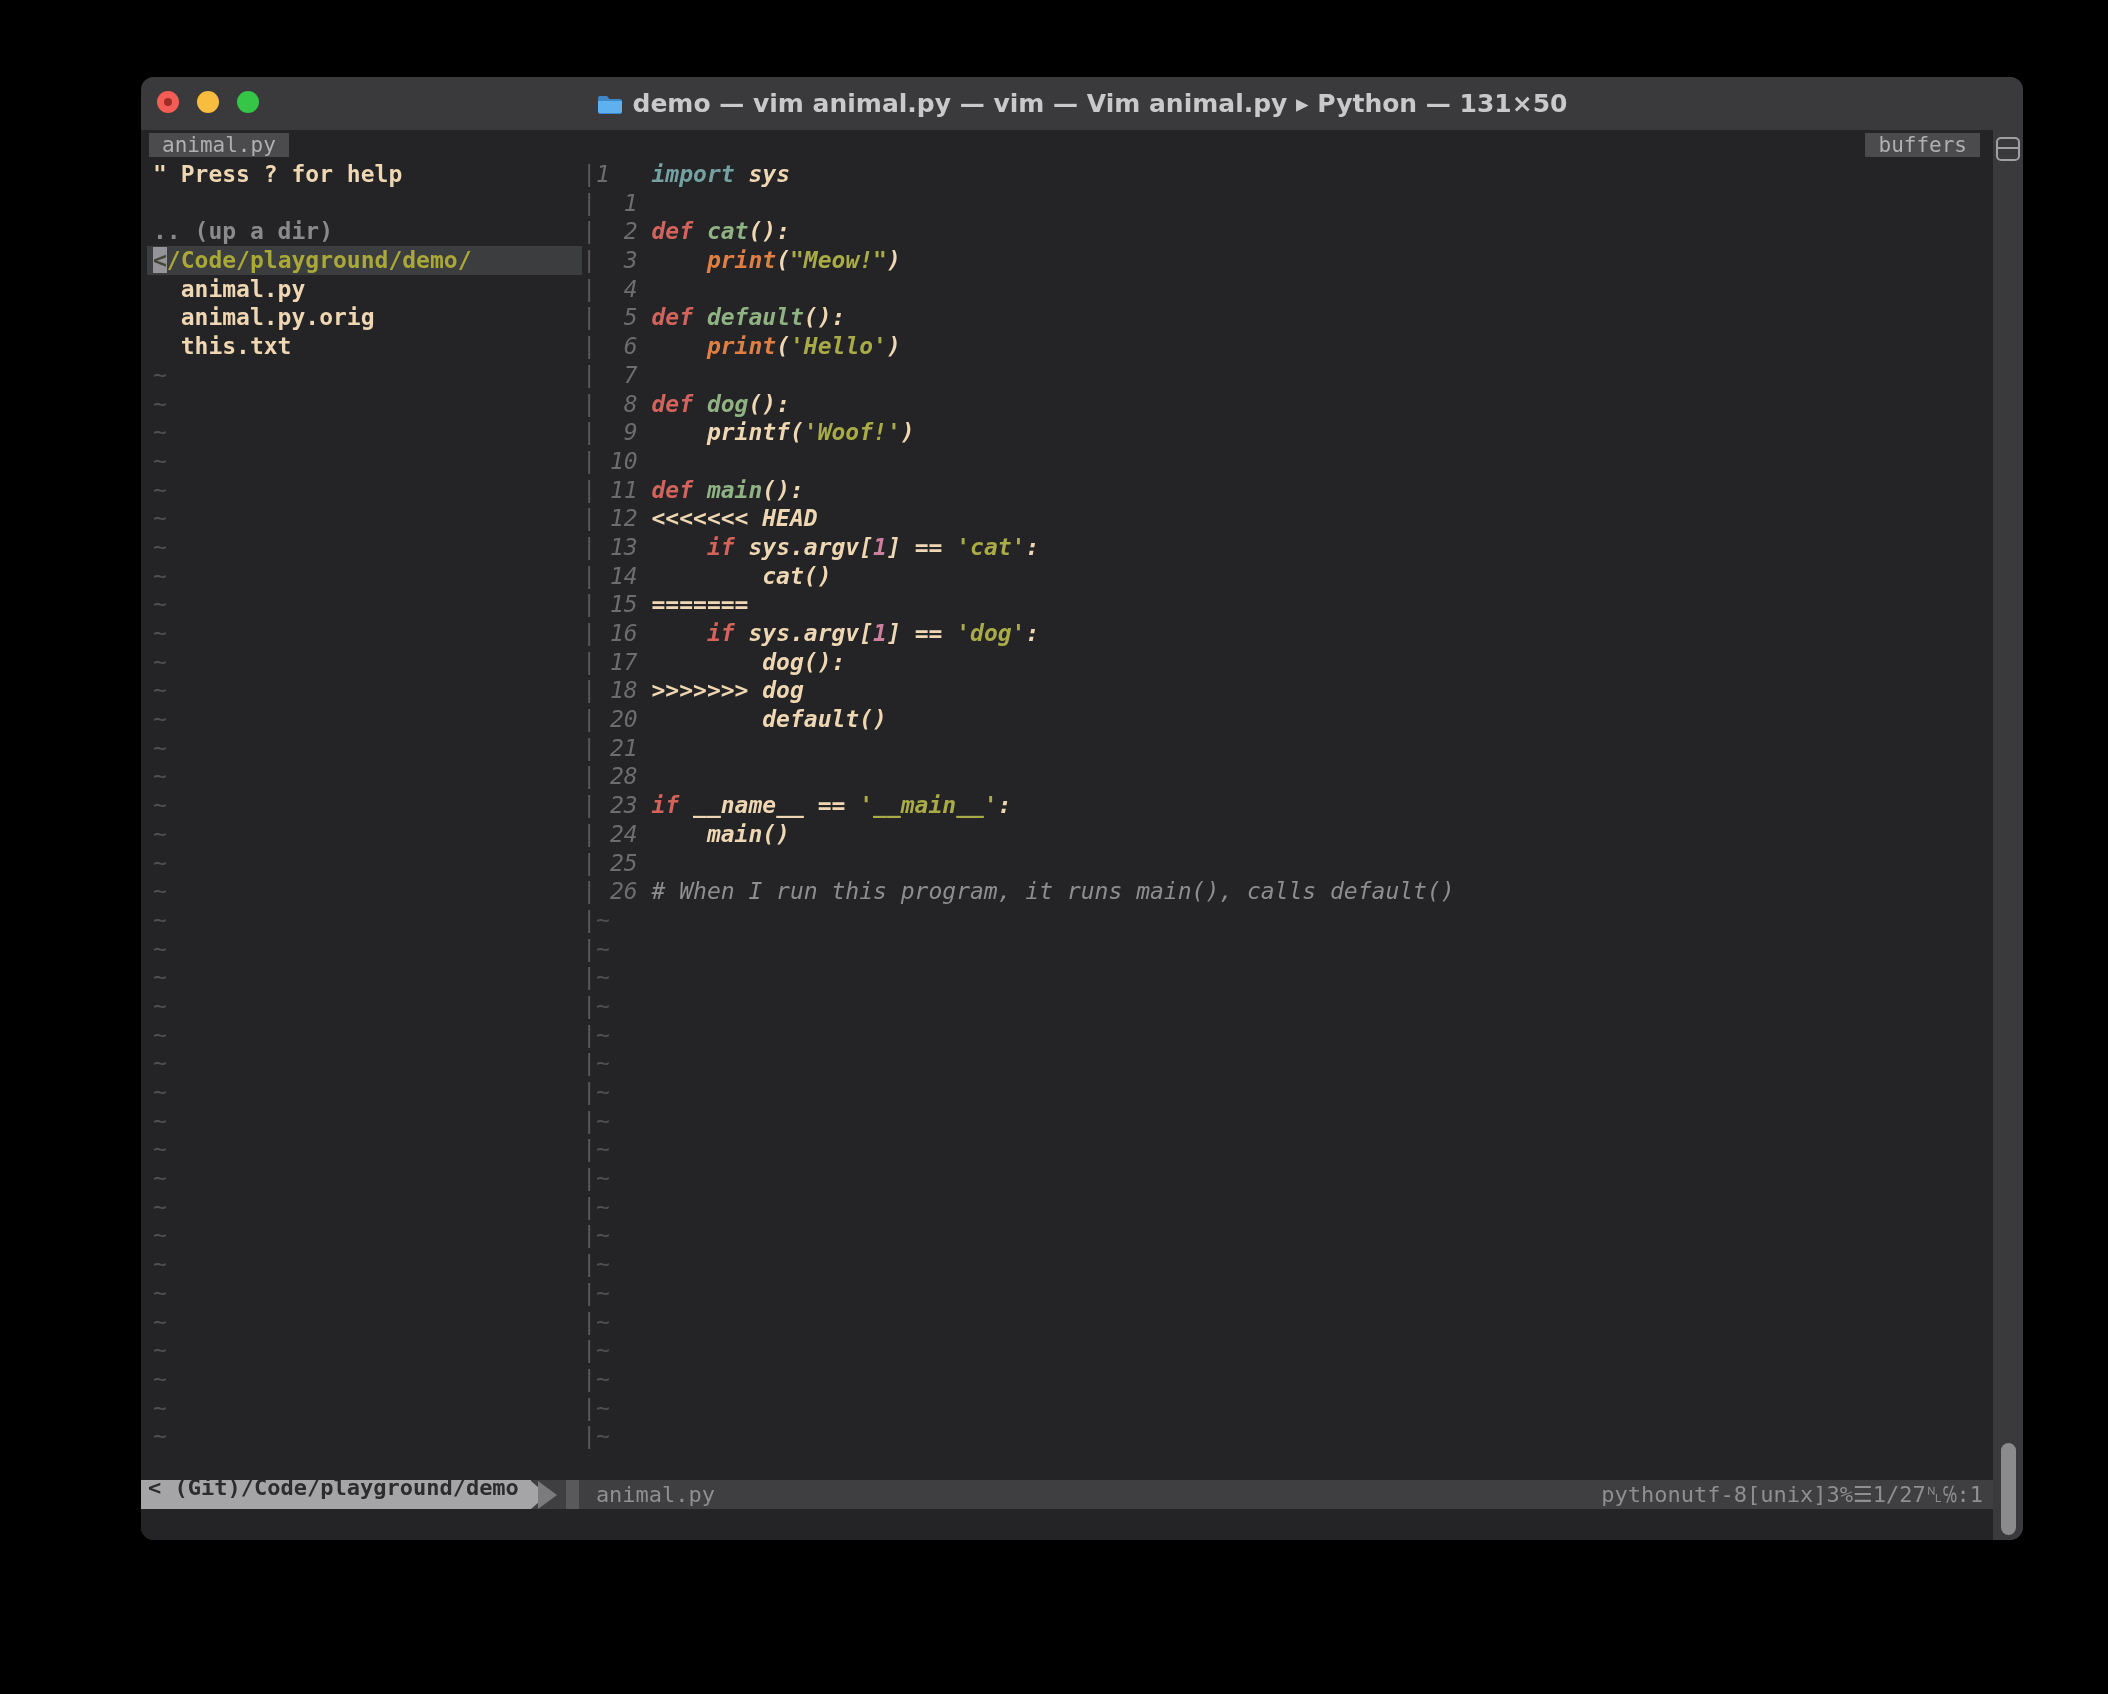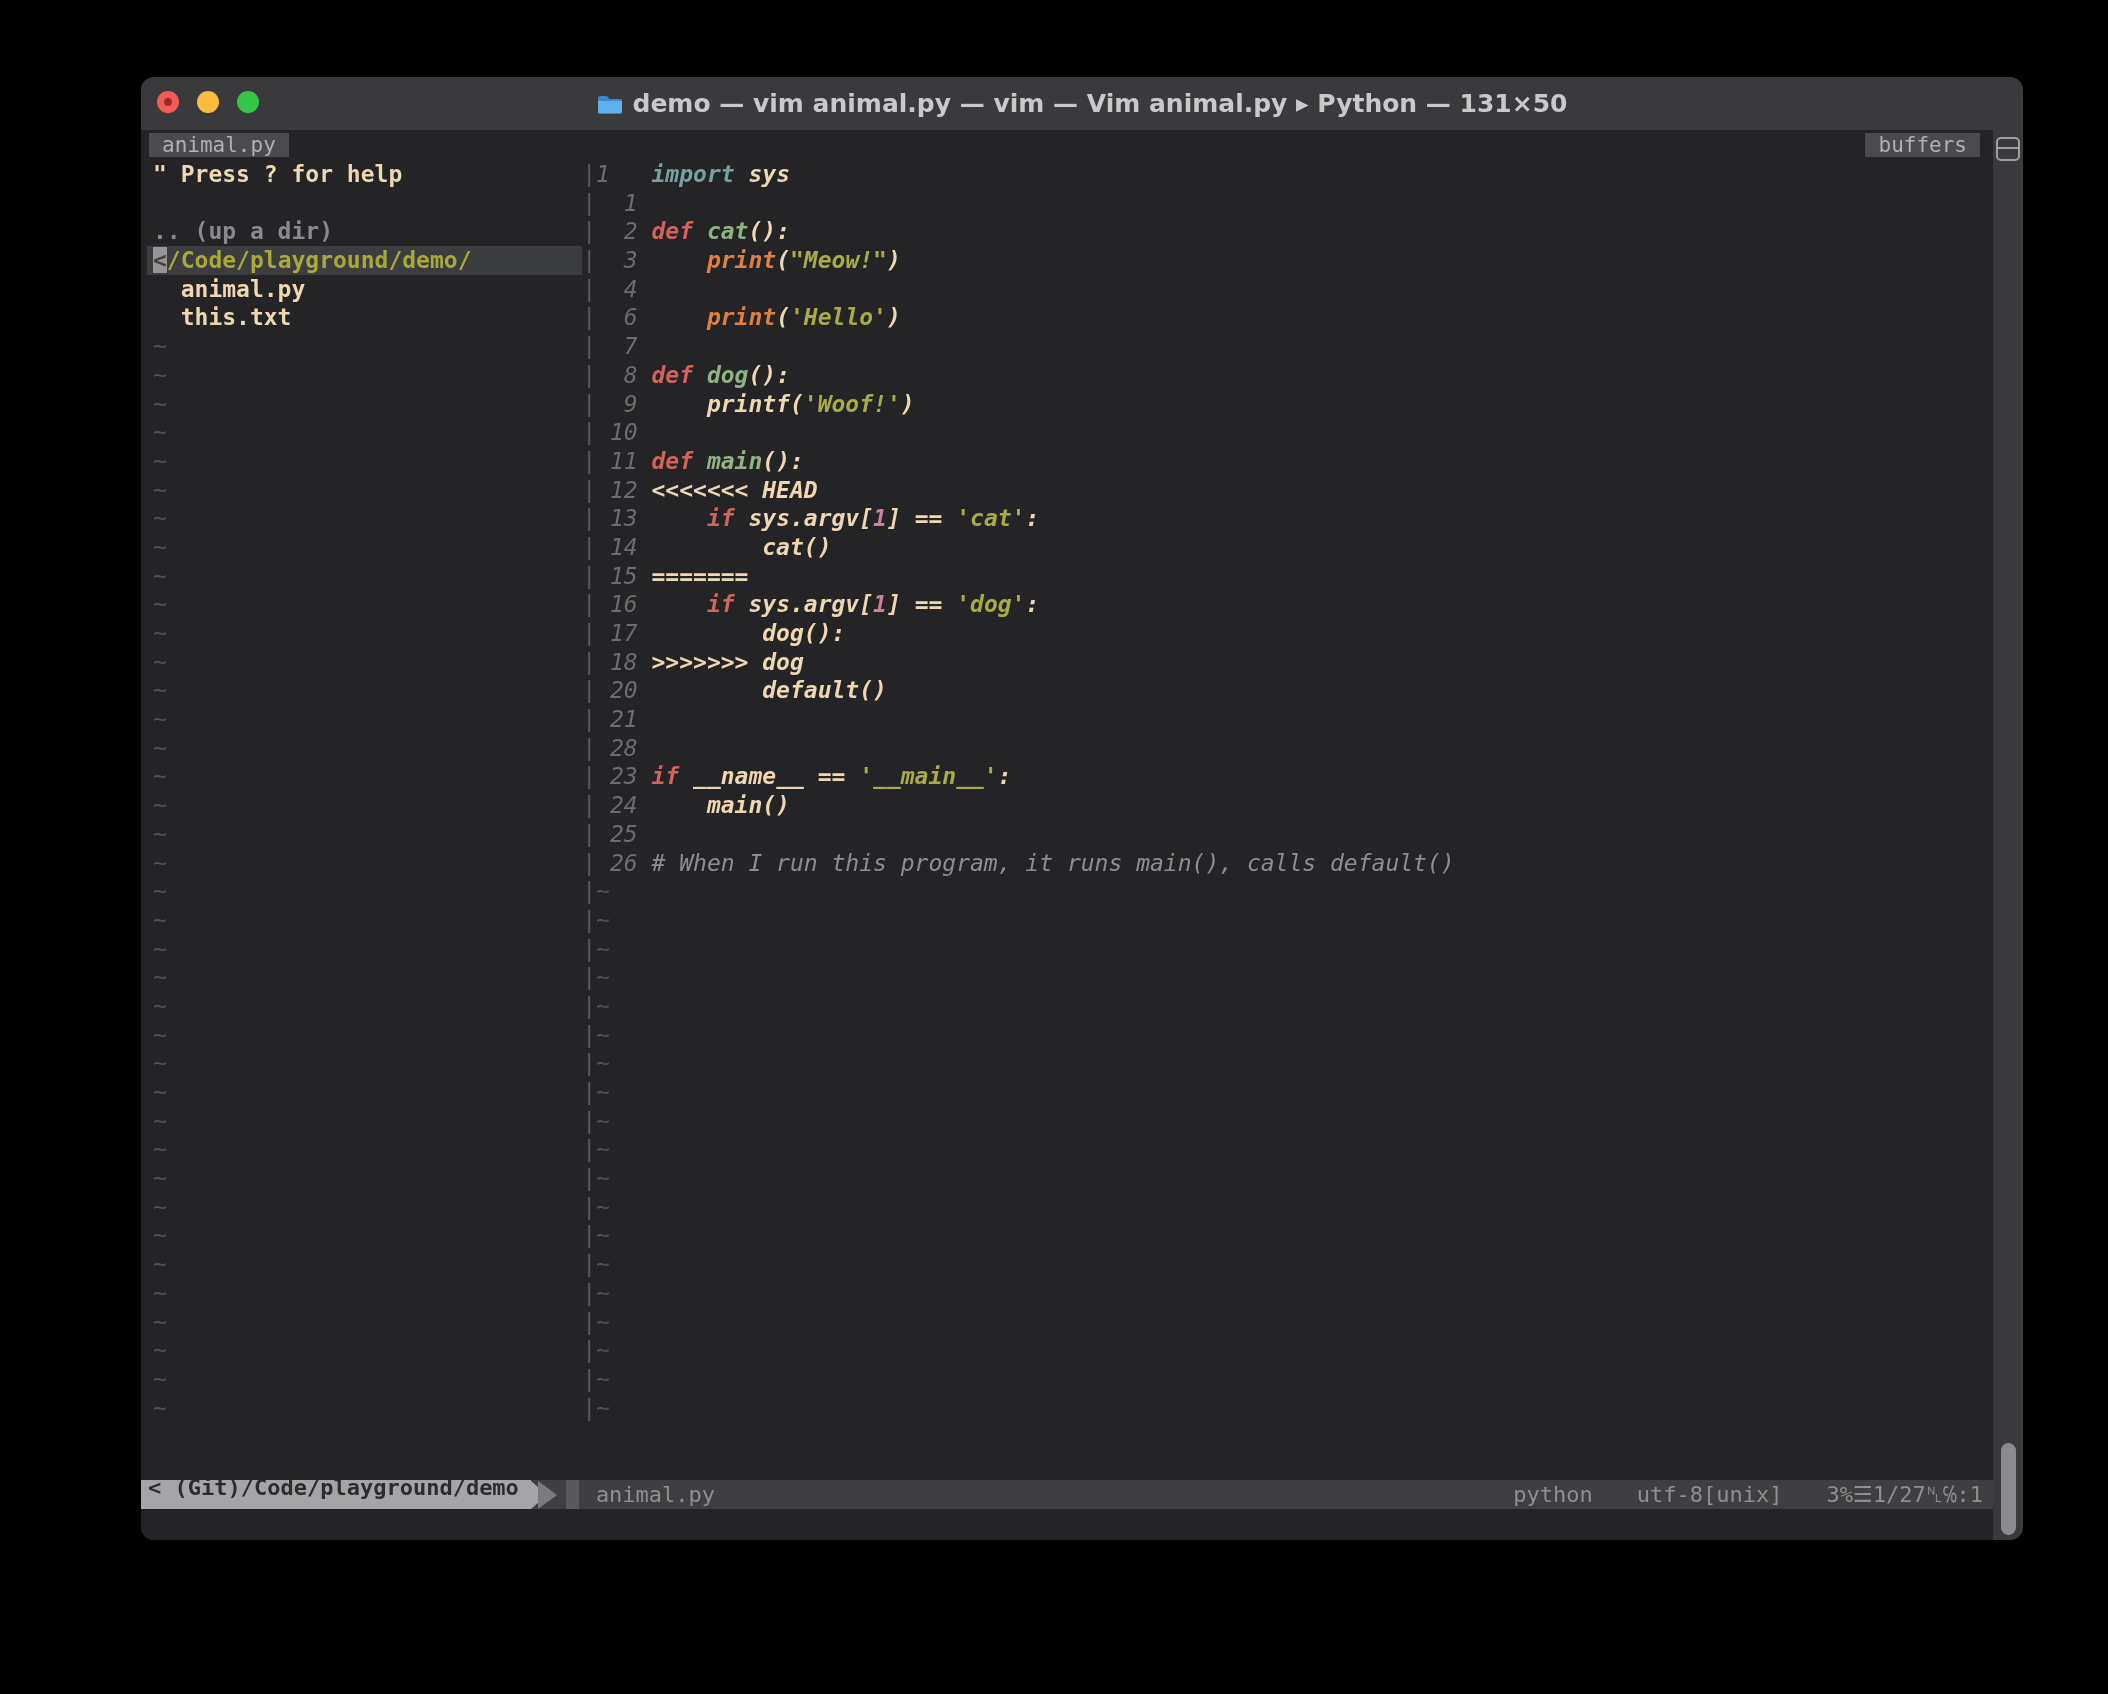--- a/index.html
+++ b/index.html
@@ -53,21 +53,21 @@
   .statusline{height:29px;background:var(--status-bg);display:flex;align-items:center;
               font-size:22px;overflow:hidden;}
   .st-left{background:var(--seg-bg);color:var(--seg-fg);font-weight:bold;height:44px;
            line-height:29px;padding:0 12px 0 7px;white-space:pre;}
   .st-segend{width:0;height:0;border-top:14.5px solid transparent;border-bottom:14.5px solid transparent;
              border-left:16px solid var(--seg-bg);}
   .st-arrow{width:0;height:0;border-top:14.5px solid transparent;border-bottom:14.5px solid transparent;
             border-left:19px solid var(--arrow);margin-left:-9px;}
   .st-strip{width:13px;height:29px;background:var(--strip);margin-left:9px;}
   .st-file{color:var(--status-fg);margin-left:17px;white-space:pre;}
-  .st-right{margin-left:auto;display:flex;gap:44px;color:var(--status-fg);padding-right:10px;white-space:pre;}
+  .st-right{margin-left:auto;display:flex;color:var(--status-fg);padding-right:10px;white-space:pre;}
   .cmdline{flex:1;background:var(--bg);}
   
   .scrollbar{position:absolute;top:53px;right:0;width:30px;bottom:0;background:var(--chrome);}
   .sb-icon{position:absolute;top:7px;left:3px;width:20px;height:20px;border:2px solid #9fa0a2;
            border-radius:5px;}
   .sb-icon::after{content:"";position:absolute;left:0;right:0;top:8px;height:2px;background:#9fa0a2;}
   .sb-thumb{position:absolute;top:1313px;right:7px;width:15px;height:92px;border-radius:8px;
             background:var(--thumb);}
 </style>
 </head>
@@ -95,20 +95,21 @@
         <span class="tab left">animal.py</span>
         <span class="tab right">buffers</span>
       </div>
 
       <div class="rows" id="rows">
           <div class="row"><span class="tree-cell"><span class="sg-cream">" Press ? for help</span></span><span class="divider">|</span><span class="code-cell"><span class="lnum">1   </span><span class="sg-imp">import</span><span class="sg-txt"> sys</span></span></div>
           <div class="row"><span class="tree-cell"></span><span class="divider">|</span><span class="code-cell"><span class="lnum">  1 </span></span></div>
           <div class="row"><span class="tree-cell"><span class="sg-gray">.. (up a dir)</span></span><span class="divider">|</span><span class="code-cell"><span class="lnum">  2 </span><span class="sg-kw">def</span><span class="sg-txt"> </span><span class="sg-fn">cat</span><span class="sg-txt">():</span></span></div>
           <div class="row"><span class="tree-cell hl"><span class="sg-cur">&lt;</span><span class="sg-dir">/Code/playground/demo/</span></span><span class="divider">|</span><span class="code-cell"><span class="lnum">  3 </span><span class="sg-txt">    </span><span class="sg-bi">print</span><span class="sg-txt">(</span><span class="sg-str">"Meow!"</span><span class="sg-txt">)</span></span></div>
           <div class="row"><span class="tree-cell"><span class="sg-cream">  animal.py</span></span><span class="divider">|</span><span class="code-cell"><span class="lnum">  4 </span></span></div>
+          <div class="row"><span class="tree-cell"><span class="sg-cream">  animal.py.orig</span></span><span class="divider">|</span><span class="code-cell"><span class="lnum">  5 </span><span class="sg-kw">def</span><span class="sg-txt"> </span><span class="sg-fn">default</span><span class="sg-txt">():</span></span></div>
           <div class="row"><span class="tree-cell"><span class="sg-cream">  this.txt</span></span><span class="divider">|</span><span class="code-cell"><span class="lnum">  6 </span><span class="sg-txt">    </span><span class="sg-bi">print</span><span class="sg-txt">(</span><span class="sg-str">'Hello'</span><span class="sg-txt">)</span></span></div>
           <div class="row"><span class="tree-cell"><span class="sg-tilde">~</span></span><span class="divider">|</span><span class="code-cell"><span class="lnum">  7 </span></span></div>
           <div class="row"><span class="tree-cell"><span class="sg-tilde">~</span></span><span class="divider">|</span><span class="code-cell"><span class="lnum">  8 </span><span class="sg-kw">def</span><span class="sg-txt"> </span><span class="sg-fn">dog</span><span class="sg-txt">():</span></span></div>
           <div class="row"><span class="tree-cell"><span class="sg-tilde">~</span></span><span class="divider">|</span><span class="code-cell"><span class="lnum">  9 </span><span class="sg-txt">    printf(</span><span class="sg-str">'Woof!'</span><span class="sg-txt">)</span></span></div>
           <div class="row"><span class="tree-cell"><span class="sg-tilde">~</span></span><span class="divider">|</span><span class="code-cell"><span class="lnum"> 10 </span></span></div>
           <div class="row"><span class="tree-cell"><span class="sg-tilde">~</span></span><span class="divider">|</span><span class="code-cell"><span class="lnum"> 11 </span><span class="sg-kw">def</span><span class="sg-txt"> </span><span class="sg-fn">main</span><span class="sg-txt">():</span></span></div>
           <div class="row"><span class="tree-cell"><span class="sg-tilde">~</span></span><span class="divider">|</span><span class="code-cell"><span class="lnum"> 12 </span><span class="sg-txt">&lt;&lt;&lt;&lt;&lt;&lt;&lt; HEAD</span></span></div>
           <div class="row"><span class="tree-cell"><span class="sg-tilde">~</span></span><span class="divider">|</span><span class="code-cell"><span class="lnum"> 13 </span><span class="sg-txt">    </span><span class="sg-kw">if</span><span class="sg-txt"> sys.argv[</span><span class="sg-pnum">1</span><span class="sg-txt">] == </span><span class="sg-str">'cat'</span><span class="sg-txt">:</span></span></div>
           <div class="row"><span class="tree-cell"><span class="sg-tilde">~</span></span><span class="divider">|</span><span class="code-cell"><span class="lnum"> 14 </span><span class="sg-txt">        cat()</span></span></div>
           <div class="row"><span class="tree-cell"><span class="sg-tilde">~</span></span><span class="divider">|</span><span class="code-cell"><span class="lnum"> 15 </span><span class="sg-txt">=======</span></span></div>

